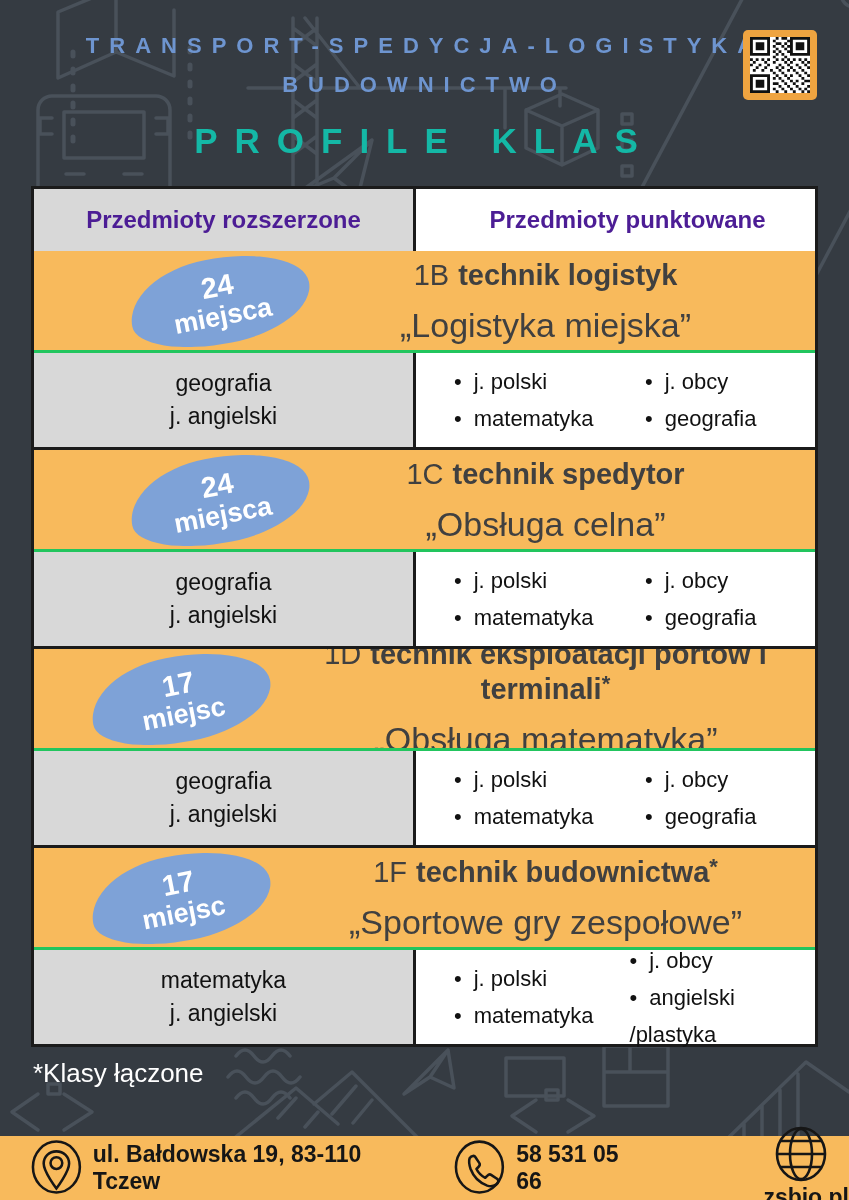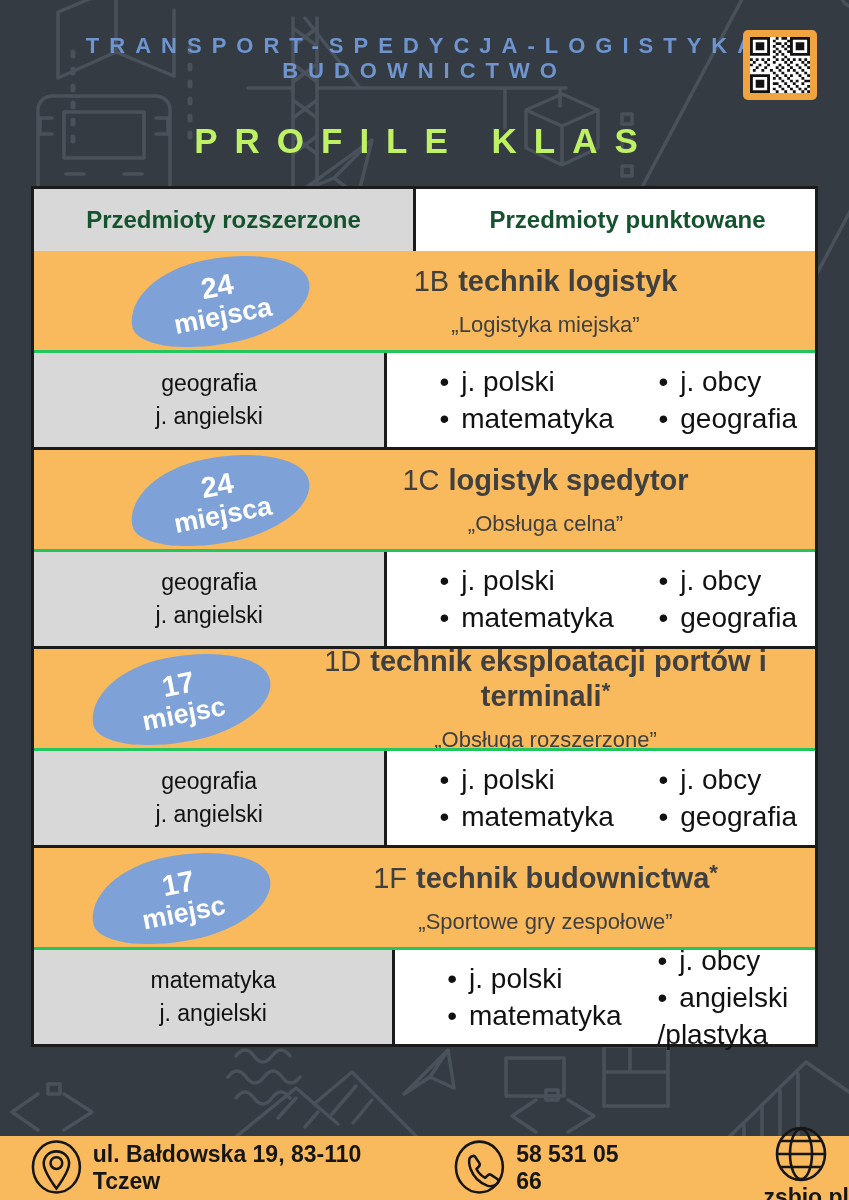--- a/index.html
+++ b/index.html
@@ -7,59 +7,59 @@
   .poster{position:relative; width:849px; height:1200px; background:#353b42; overflow:hidden;}
 
   
   .bg-layer{position:absolute; left:0; top:0; z-index:0;}
 
   
   .hdr{position:absolute; left:0; top:0; width:100%; z-index:2;}
   .tagline{position:absolute; left:0; width:100%; text-align:center;
            color:#6e95d0; font-weight:700; font-size:22px; letter-spacing:10px;}
   .tagline.l1{top:33px;}
-  .tagline.l2{top:58px;}
+  .tagline.l2{top:72px;}
   .page-title{position:absolute; top:121px; left:0; width:100%; text-align:center;
-              color:#bef264; font-weight:700; font-size:35px; letter-spacing:17px;}
+              color:#14b8a6; font-weight:700; font-size:35px; letter-spacing:17px;}
   .qr{position:absolute; top:30px; right:32px; width:74px; height:70px;
       background:#efa440; border-radius:5px; padding:7px; box-sizing:border-box; z-index:3;}
   .qr svg{display:block; width:60px; height:56px; background:#ffffff;}
 
   
   .ptable{position:absolute; left:31px; top:186px; width:787px; z-index:2;
           border:3px solid #1b1b1b; box-sizing:border-box; background:#fff;}
   .thead{display:flex; height:62px;}
   .th{display:flex; align-items:center; justify-content:center;
-      font-weight:700; font-size:24px; color:#14532d;}
+      font-weight:700; font-size:24px; color:#4c1d95;}
   .th.left{width:382px; background:#d8d8d8; border-right:3px solid #1b1b1b; box-sizing:border-box;}
   .th.right{flex:1; background:#ffffff;padding-left:24px;}
 
   .prow{position:relative; height:99px; background:#f8ba5c; border-top:3px solid #1b1b1b;
         display:flex; align-items:center; overflow:hidden;}
   .badge{position:absolute; left:95px; top:50%; width:182px; height:86px;
          transform:translateY(-50%) rotate(-11deg);
          background:#7ea2d7; color:#fff; text-align:center;
          border-radius:46% 54% 48% 52% / 60% 48% 52% 40%;
          display:flex; flex-direction:column; align-items:center; justify-content:center;
          font-weight:700; line-height:30px;}
   .badge .n{font-size:29px;}
   .badge .w{font-size:27px;}
   .prow.alt .badge{left:56px;}
   .ptext{flex:1; margin-left:242px; text-align:center; color:#404040;}
   .pline1{font-size:29px; font-weight:700;}
   .pline1 .code{font-weight:400; margin-right:9px;}
   .pline1 .ast{font-weight:700; font-size:22px; vertical-align:8px;}
-  .psub{font-size:22px; font-weight:400; margin-top:14px;}
+  .psub{font-size:34px; font-weight:400; margin-top:14px;}
 
   .srow{display:flex; height:94px; border-top:3px solid #22c55e;}
   .cell-ext{width:382px; background:#d8d8d8; border-right:3px solid #1b1b1b; box-sizing:border-box;
             display:flex; flex-direction:column; align-items:center; justify-content:center;
             font-size:23px; color:#111; line-height:33px;}
   .cell-sc{flex:1; background:#ffffff; display:flex; align-items:center; padding-left:34px;}
-  .cell-sc ul{list-style:none; margin:18px; padding:0; font-size:28px; color:#111; line-height:37px;}
+  .cell-sc ul{list-style:none; margin:4px; padding:0; font-size:22px; color:#111; line-height:37px;}
   .cell-sc ul.c1{width:183px;}
   .cell-sc li::before{content:"•"; margin-right:12px;}
 
   .footnote{position:absolute; left:33px; top:1058px; z-index:2;
             color:#ffffff; font-size:26px; font-weight:500;}
 
   
   .pfooter{position:absolute; left:0; bottom:0; width:100%; height:64px; background:#f8ba5c;
            z-index:4; display:flex; align-items:center; padding-left:30px; box-sizing:border-box;}
   .fgroup{display:flex; align-items:center;}
@@ -160,21 +160,21 @@
         </ul>
       </div>
     </div>
 
     <div class="prow">
       <div class="badge">
         <div class="n">24</div>
         <div class="w">miejsca</div>
       </div>
       <div class="ptext">
-        <div class="pline1"><span class="code">1C</span><b>logistyk spedytor</b><span class="ast"></span></div>
+        <div class="pline1"><span class="code">1C</span><b>technik spedytor</b><span class="ast"></span></div>
         <div class="psub">„Obsługa celna”</div>
       </div>
     </div>
     <div class="srow">
       <div class="cell-ext">
         <div>geografia</div>
         <div>j. angielski</div>
       </div>
       <div class="cell-sc">
         <ul class="c1">
@@ -188,21 +188,21 @@
       </div>
     </div>
 
     <div class="prow alt">
       <div class="badge">
         <div class="n">17</div>
         <div class="w">miejsc</div>
       </div>
       <div class="ptext">
         <div class="pline1"><span class="code">1D</span><b>technik eksploatacji portów i terminali</b><span class="ast">*</span></div>
-        <div class="psub">„Obsługa rozszerzone”</div>
+        <div class="psub">„Obsługa matematyka”</div>
       </div>
     </div>
     <div class="srow">
       <div class="cell-ext">
         <div>geografia</div>
         <div>j. angielski</div>
       </div>
       <div class="cell-sc">
         <ul class="c1">
           <li>j. polski</li>
@@ -236,20 +236,21 @@
           <li>matematyka</li>
         </ul>
         <ul class="c2">
           <li>j. obcy</li>
           <li>angielski /plastyka</li>
         </ul>
       </div>
     </div>
   </div>
 
+  <div class="footnote">*Klasy łączone</div>
 
   <div class="pfooter">
     <div class="fgroup g1">
       <svg class="ficon" width="54" height="58" viewBox="0 0 54 58">
         <g stroke="#161616" stroke-width="2.6" fill="none">
           <ellipse cx="27" cy="28" rx="24" ry="26"></ellipse>
           <path d="M27 12c-7.5 0-13 5.5-13 12.5C14 33 27 50 27 50s13-17 13-25.5C40 17.5 34.5 12 27 12z"></path>
           <circle cx="27" cy="24" r="6"></circle>
         </g>
       </svg>

